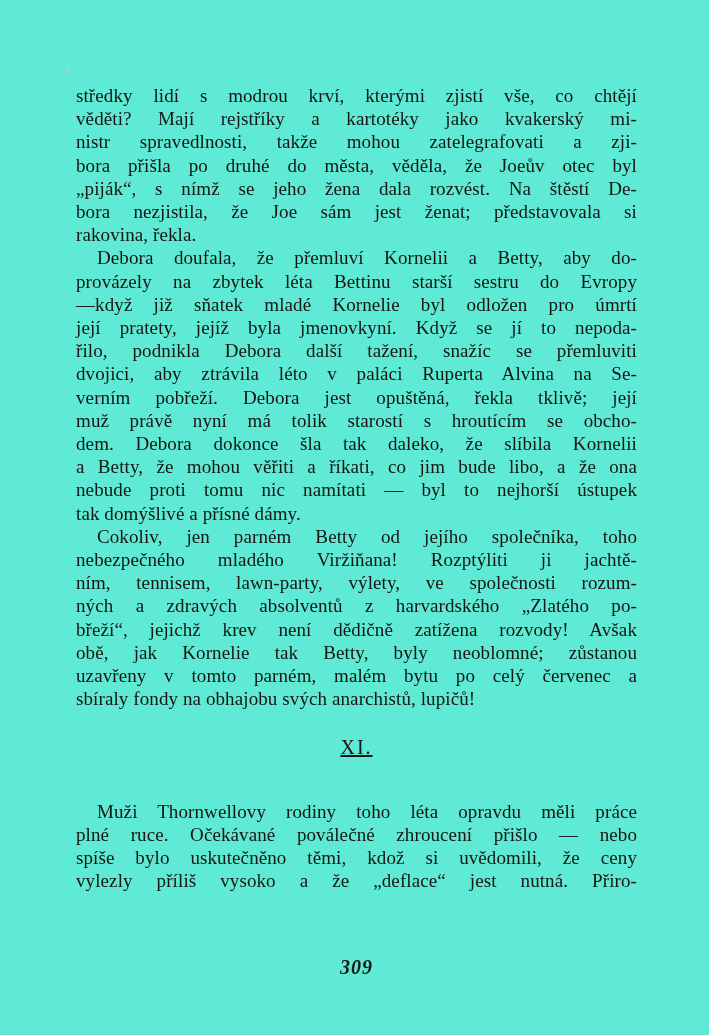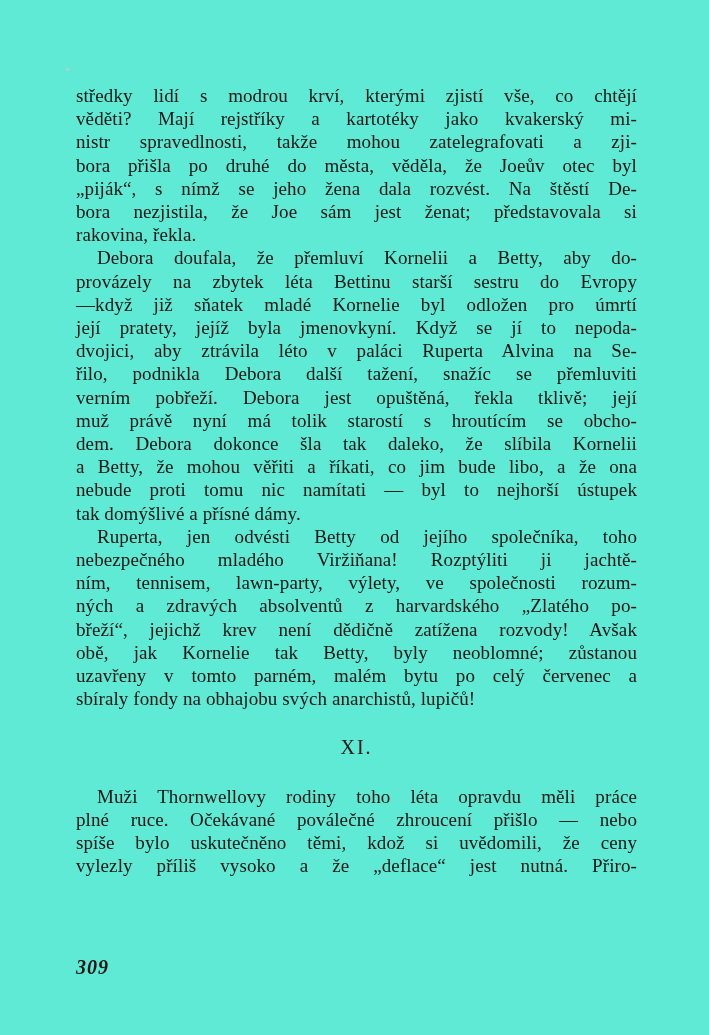--- a/index.html
+++ b/index.html
@@ -31,32 +31,33 @@
     text-align-last: justify;
     white-space: normal;
   }
   .line.last {
     text-align-last: left;
   }
   .line.indent {
     text-indent: 21px;
   }
   .section-heading {
-    margin: 26px 0 25px 0;
+    margin: 26px 0 40px 0;
     text-align: center;
     font-size: 20px;
     letter-spacing: 2px;
     font-weight: normal;
+    text-decoration: underline;
   }
   .page-number {
     position: absolute;
     top: 956px;
     left: 76px;
     width: 561px;
-    text-align: left;
+    text-align: center;
     font-style: italic;
     font-weight: bold;
     font-size: 20px;
     letter-spacing: 1px;
   }
   .speck {
     position: absolute;
     left: 66px;
     top: 68px;
     width: 3px;
@@ -79,31 +80,31 @@
         <div class="line">bora přišla po druhé do města, věděla, že Joeův otec byl</div>
         <div class="line">„piják“, s nímž se jeho žena dala rozvést. Na štěstí De-</div>
         <div class="line">bora nezjistila, že Joe sám jest ženat; představovala si</div>
         <div class="line last">rakovina, řekla.</div>
       </div>
     <div class="paragraph">
         <div class="line indent">Debora doufala, že přemluví Kornelii a Betty, aby do-</div>
         <div class="line">provázely na zbytek léta Bettinu starší sestru do Evropy</div>
         <div class="line">—když již sňatek mladé Kornelie byl odložen pro úmrtí</div>
         <div class="line">její pratety, jejíž byla jmenovkyní. Když se jí to nepoda-</div>
+        <div class="line">řilo, podnikla Debora další tažení, snažíc se přemluviti</div>
         <div class="line">dvojici, aby ztrávila léto v paláci Ruperta Alvina na Se-</div>
-        <div class="line">řilo, podnikla Debora další tažení, snažíc se přemluviti</div>
         <div class="line">verním pobřeží. Debora jest opuštěná, řekla tklivě; její</div>
         <div class="line">muž právě nyní má tolik starostí s hroutícím se obcho-</div>
         <div class="line">dem. Debora dokonce šla tak daleko, že slíbila Kornelii</div>
         <div class="line">a Betty, že mohou věřiti a říkati, co jim bude libo, a že ona</div>
         <div class="line">nebude proti tomu nic namítati — byl to nejhorší ústupek</div>
         <div class="line last">tak domýšlivé a přísné dámy.</div>
       </div>
     <div class="paragraph">
-        <div class="line indent">Ruperta, jen odvésti Betty od jejího společníka, toho</div>
+        <div class="line indent">Cokoliv, jen parném Betty od jejího společníka, toho</div>
         <div class="line">nebezpečného mladého Viržiňana! Rozptýliti ji jachtě-</div>
         <div class="line">ním, tennisem, lawn-party, výlety, ve společnosti rozum-</div>
         <div class="line">ných a zdravých absolventů z harvardského „Zlatého po-</div>
         <div class="line">břeží“, jejichž krev není dědičně zatížena rozvody! Avšak</div>
         <div class="line">obě, jak Kornelie tak Betty, byly neoblomné; zůstanou</div>
         <div class="line">uzavřeny v tomto parném, malém bytu po celý červenec a</div>
         <div class="line last">sbíraly fondy na obhajobu svých anarchistů, lupičů!</div>
       </div>
 
     <div class="section-heading">XI.</div>

